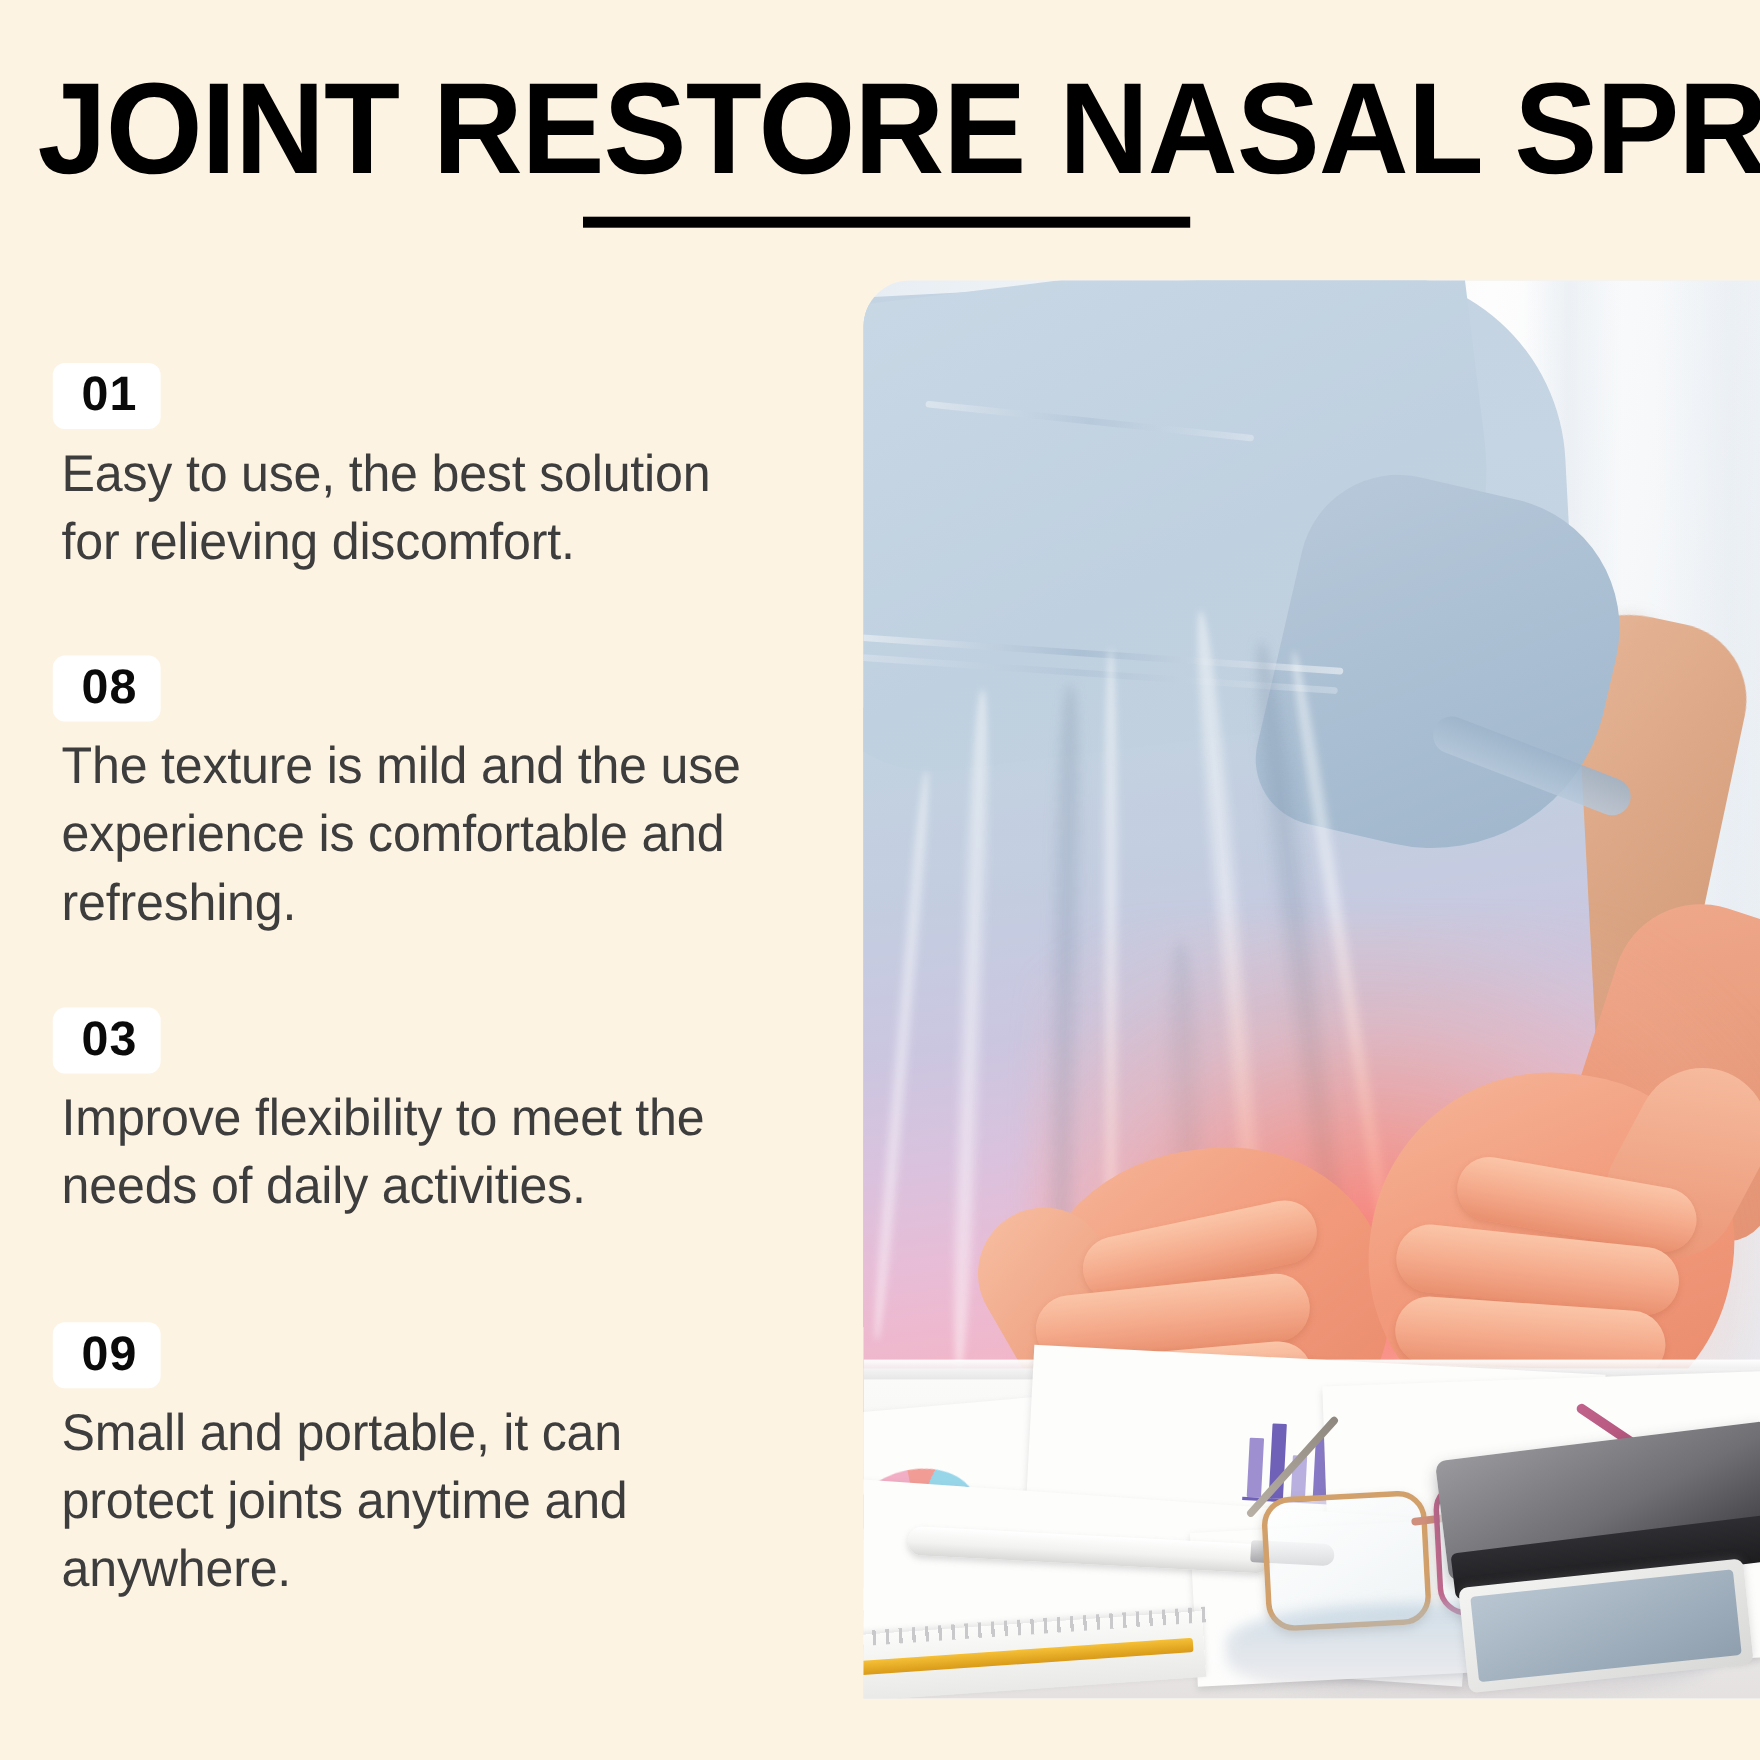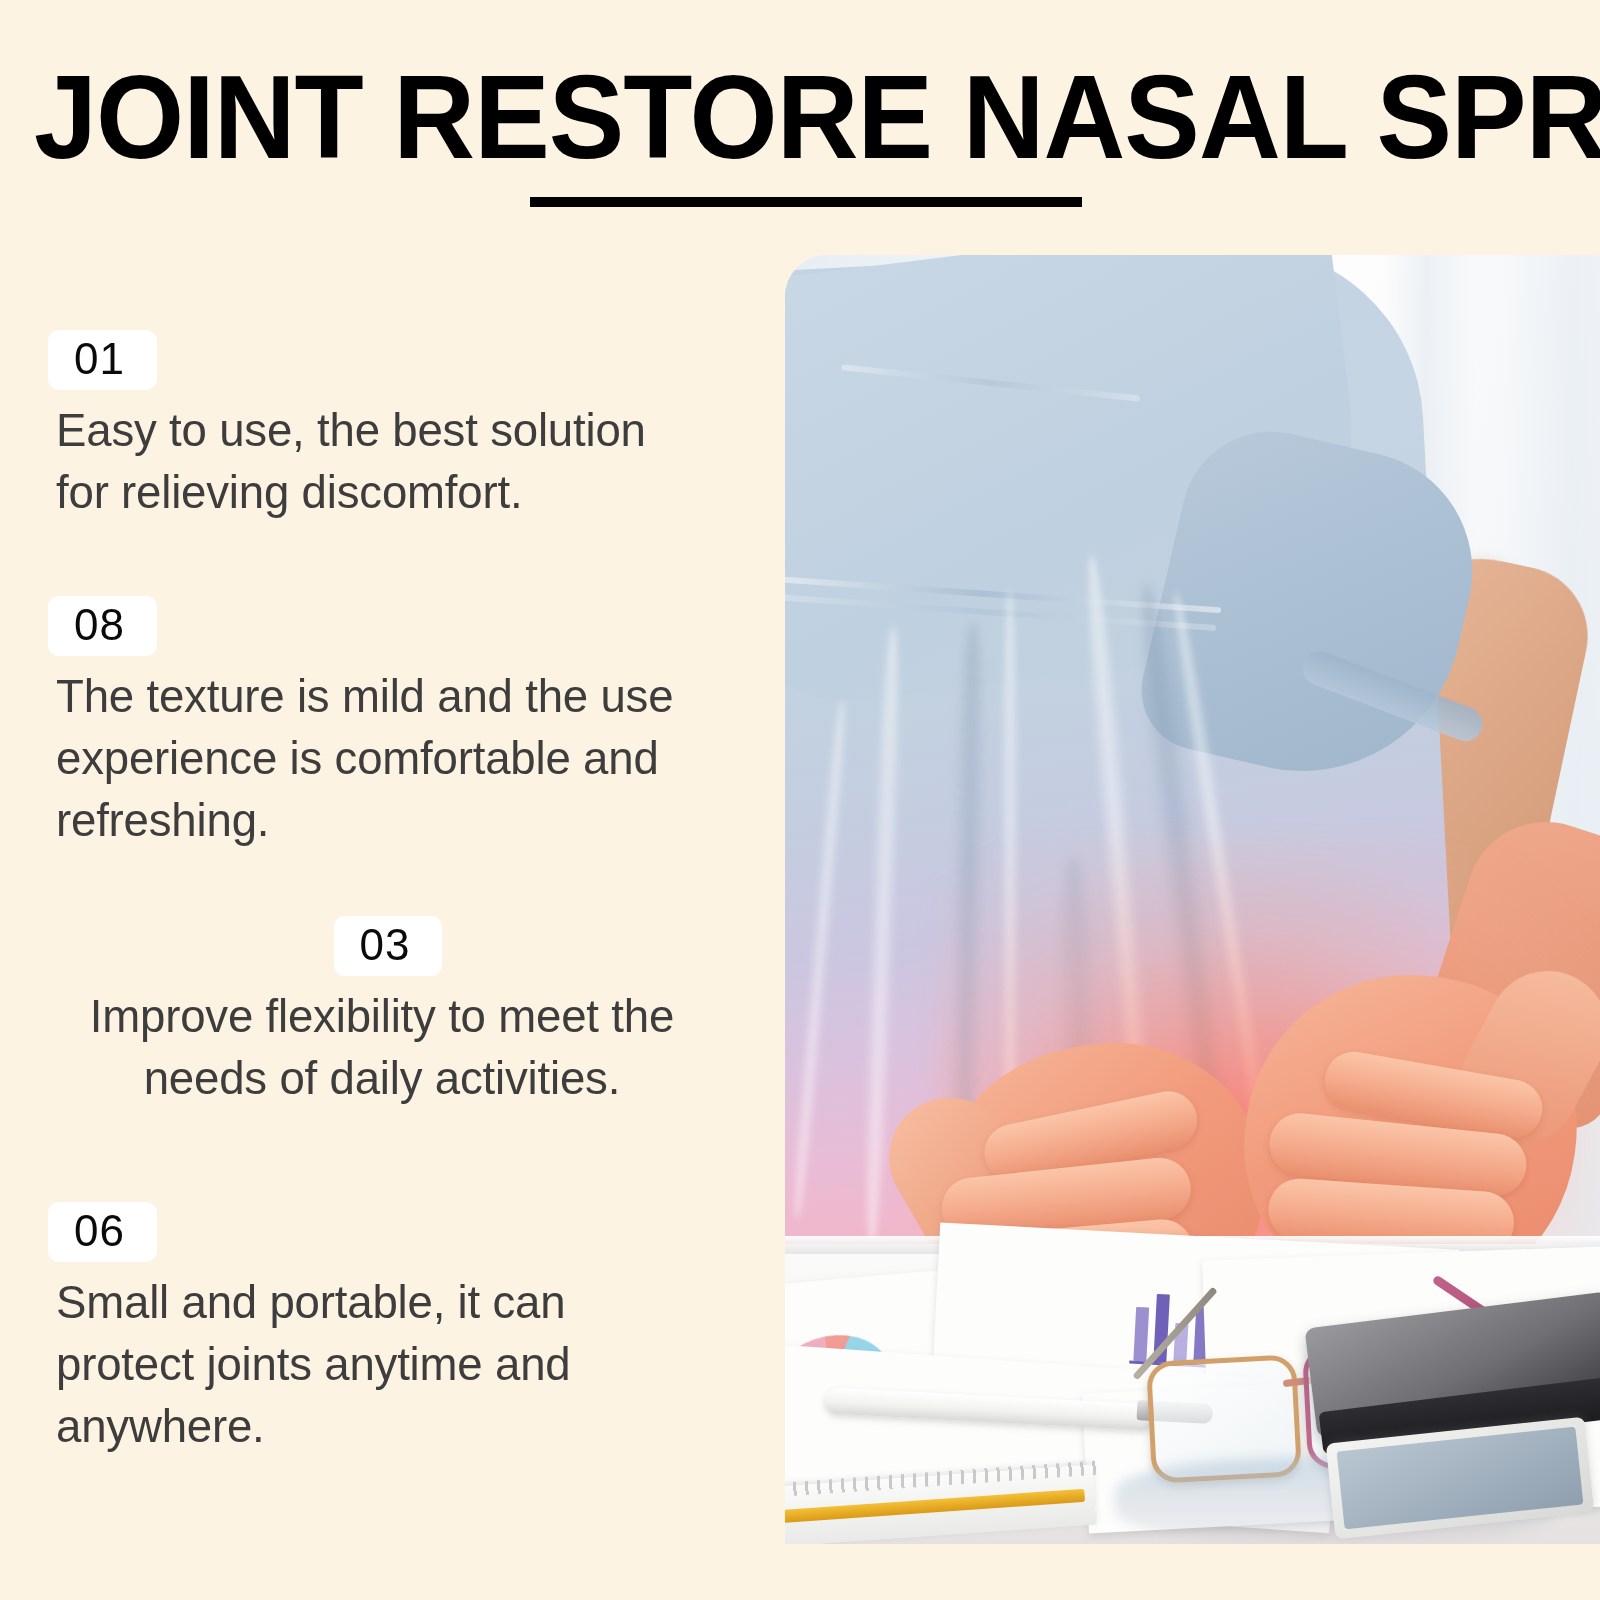--- a/index.html
+++ b/index.html
@@ -18,26 +18,26 @@
   }
   .title-rule{
     position:absolute;left:530px;top:197px;width:552px;height:10px;
     background:#000000;
   }
   
   .features{position:absolute;left:48px;top:330px;width:680px;}
   .feature{position:absolute;left:0;width:680px;}
   .f1{top:0px;}
   .f2{top:266px;}
-  .f3{top:586px;text-align:center;}
+  .f3{top:586px;}
   .f4{top:872px;}
   .badge{
     display:inline-block;background:#ffffff;border-radius:11px;
-    padding:7px 32px 9px 26px;
-    font-size:44px;font-weight:400;line-height:1;color:#0a0a0a;
+    padding:7px 21px 9px 26px;
+    font-size:44px;font-weight:700;line-height:1;color:#0a0a0a;
     letter-spacing:1px;
   }
   .ftext{
     margin-top:9px;margin-left:8px;
     font-size:47px;line-height:1.32;font-weight:300;
     color:#3d3d3d;letter-spacing:-0.2px;
     transform:scaleX(.97);transform-origin:left top;
   }
   
   .photo{
@@ -320,21 +320,21 @@
     <span class="badge">08</span>
     <div class="ftext">The texture is mild and the use experience is comfortable and refreshing.</div>
   </div>
 
   <div class="feature f3">
     <span class="badge">03</span>
     <div class="ftext">Improve flexibility to meet the needs of daily activities.</div>
   </div>
 
   <div class="feature f4">
-    <span class="badge">06</span>
+    <span class="badge">09</span>
     <div class="ftext">Small and portable, it can protect joints anytime and anywhere.</div>
   </div>
 
 </div>
 
 <div class="photo">
   <div class="backdrop"></div>
   <div class="curtain cur1"></div>
   <div class="curtain cur2"></div>
   <div class="curtain cur3"></div>

